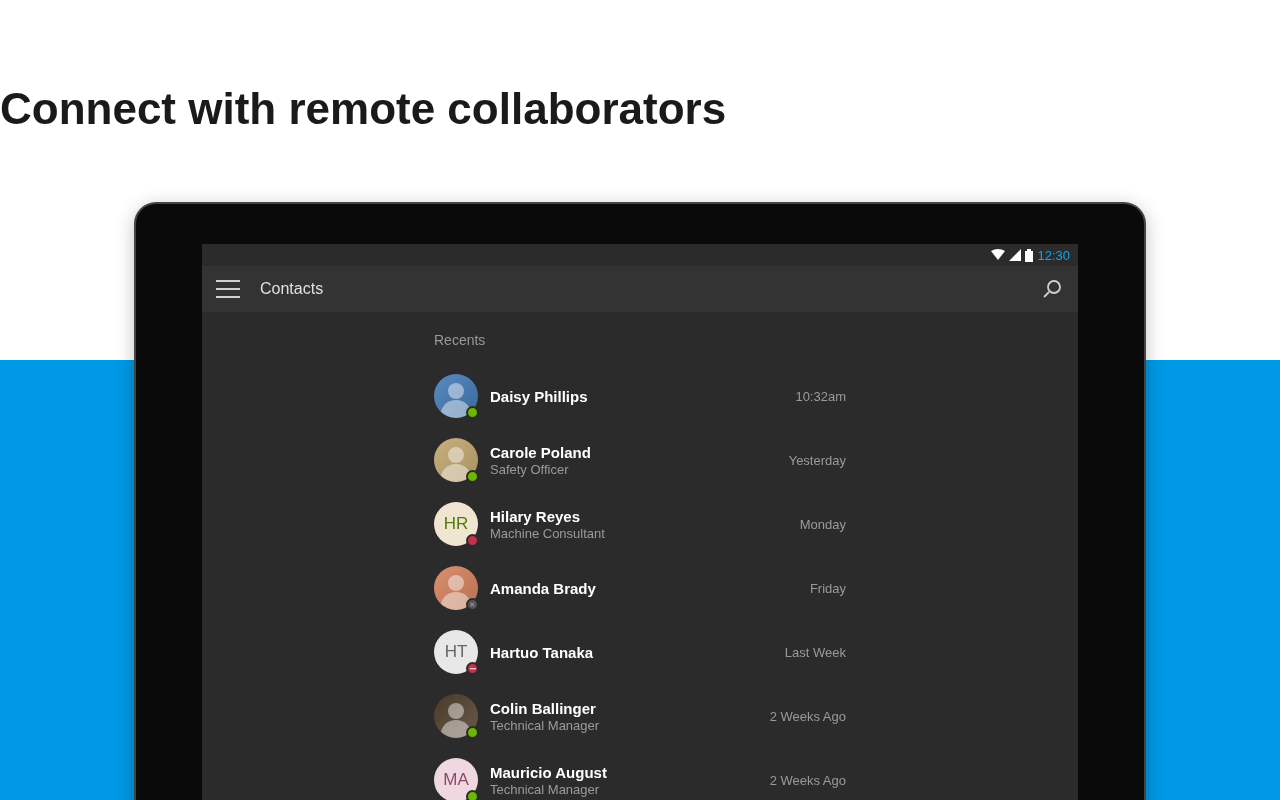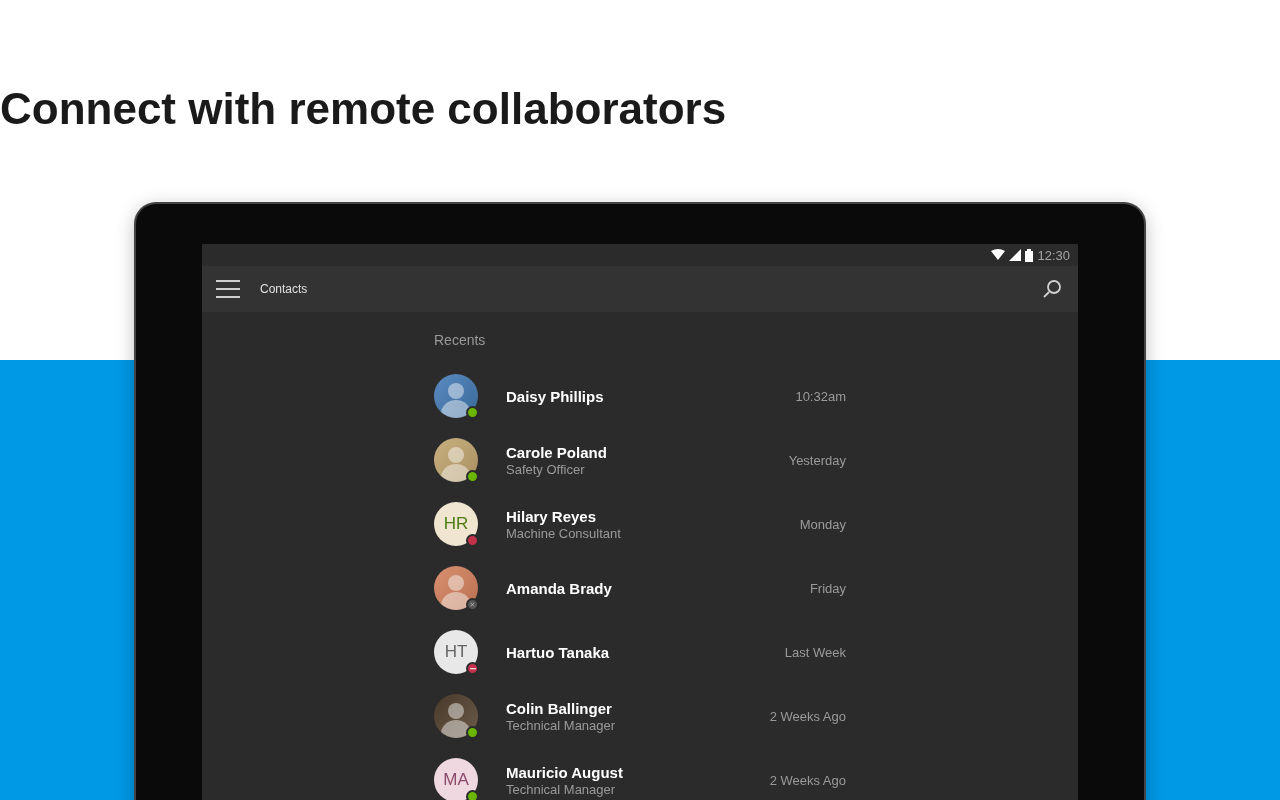--- a/index.html
+++ b/index.html
@@ -49,21 +49,21 @@
       flex-direction: column;
     }
     .status-bar {
       height: 22px;
       display: flex;
       justify-content: flex-end;
       align-items: center;
       gap: 4px;
       padding-right: 8px;
       background: #2b2b2b;
-      color: #a3a3a3;
+      color: #0ea5e9;
       font-size: 13px;
       margin-left: 36px;
     }
     .status-icon { display: inline-flex; }
     .app-bar {
       height: 46px;
       background: #333333;
       display: flex;
       align-items: center;
       padding: 0 14px;
@@ -76,21 +76,21 @@
       justify-content: space-between;
       cursor: pointer;
     }
     .hamburger span {
       height: 2px;
       background: #d0d0d0;
       width: 100%;
     }
     .app-title {
       color: #e0e0e0;
-      font-size: 12px;
+      font-size: 16px;
       margin-left: 20px;
       font-weight: 400;
     }
     .search-button {
       margin-left: auto;
       cursor: pointer;
       width: 24px;
       height: 24px;
       display: flex;
       align-items: center;
@@ -160,21 +160,21 @@
       position: absolute;
       top: 50%;
       left: 50%;
       transform: translate(-50%, -50%);
       width: 6px;
       height: 1.5px;
       background: white;
     }
     .contact-info {
       flex: 1;
-      margin-left: 28px;
+      margin-left: 12px;
       min-width: 0;
     }
     .contact-name {
       color: #fff;
       font-size: 15px;
       font-weight: 600;
     }
     .contact-role {
       color: #9a9a9a;
       font-size: 13px;

